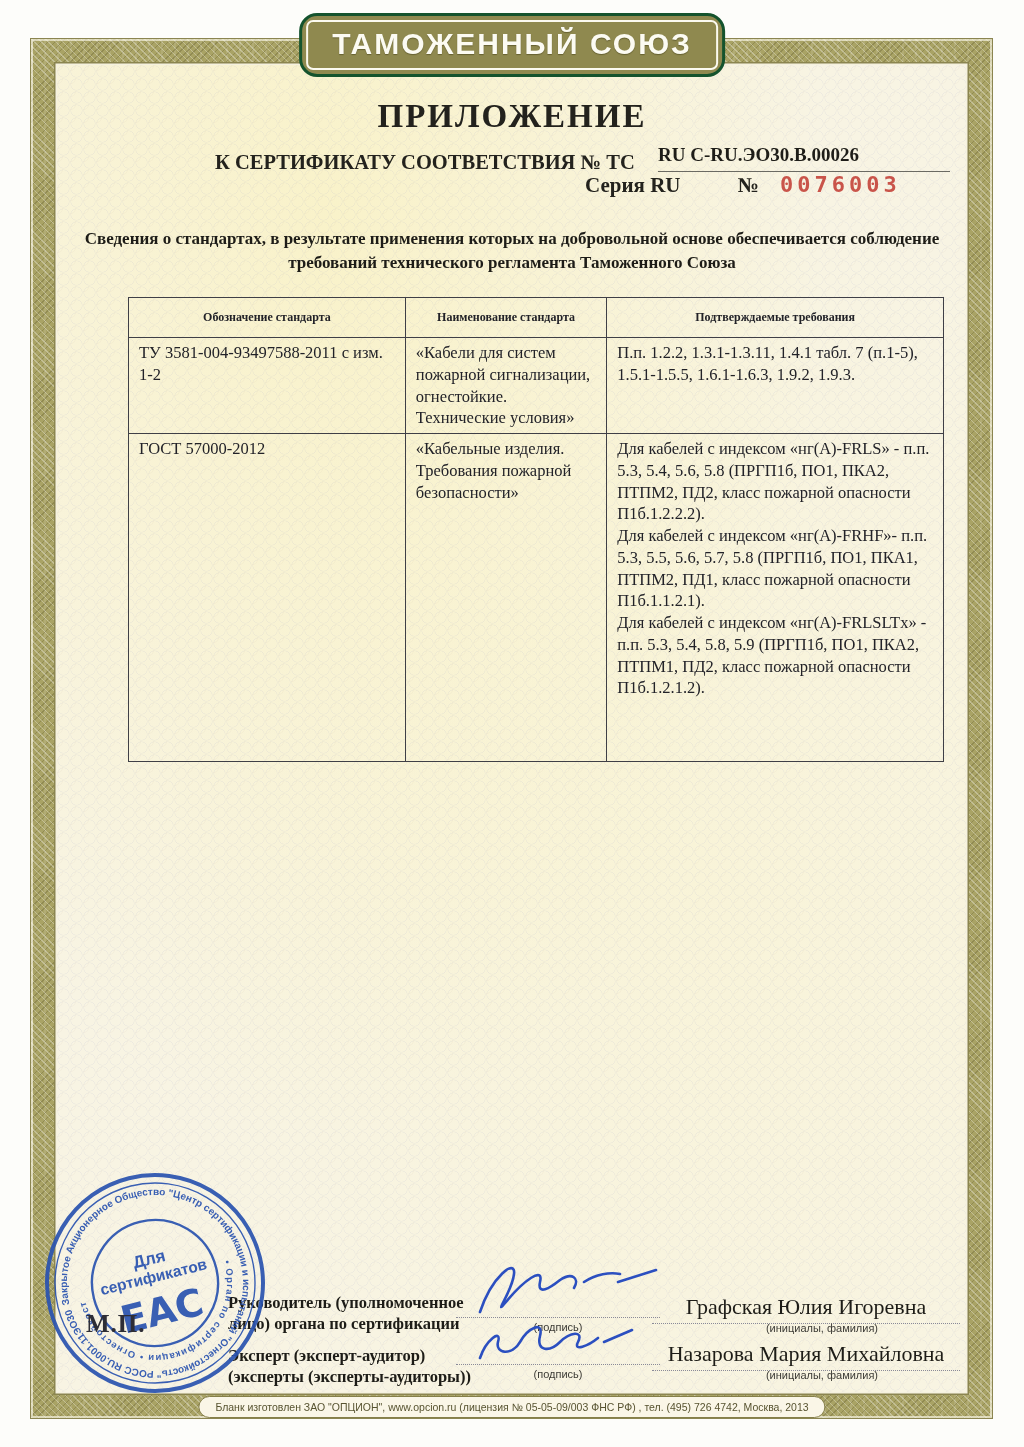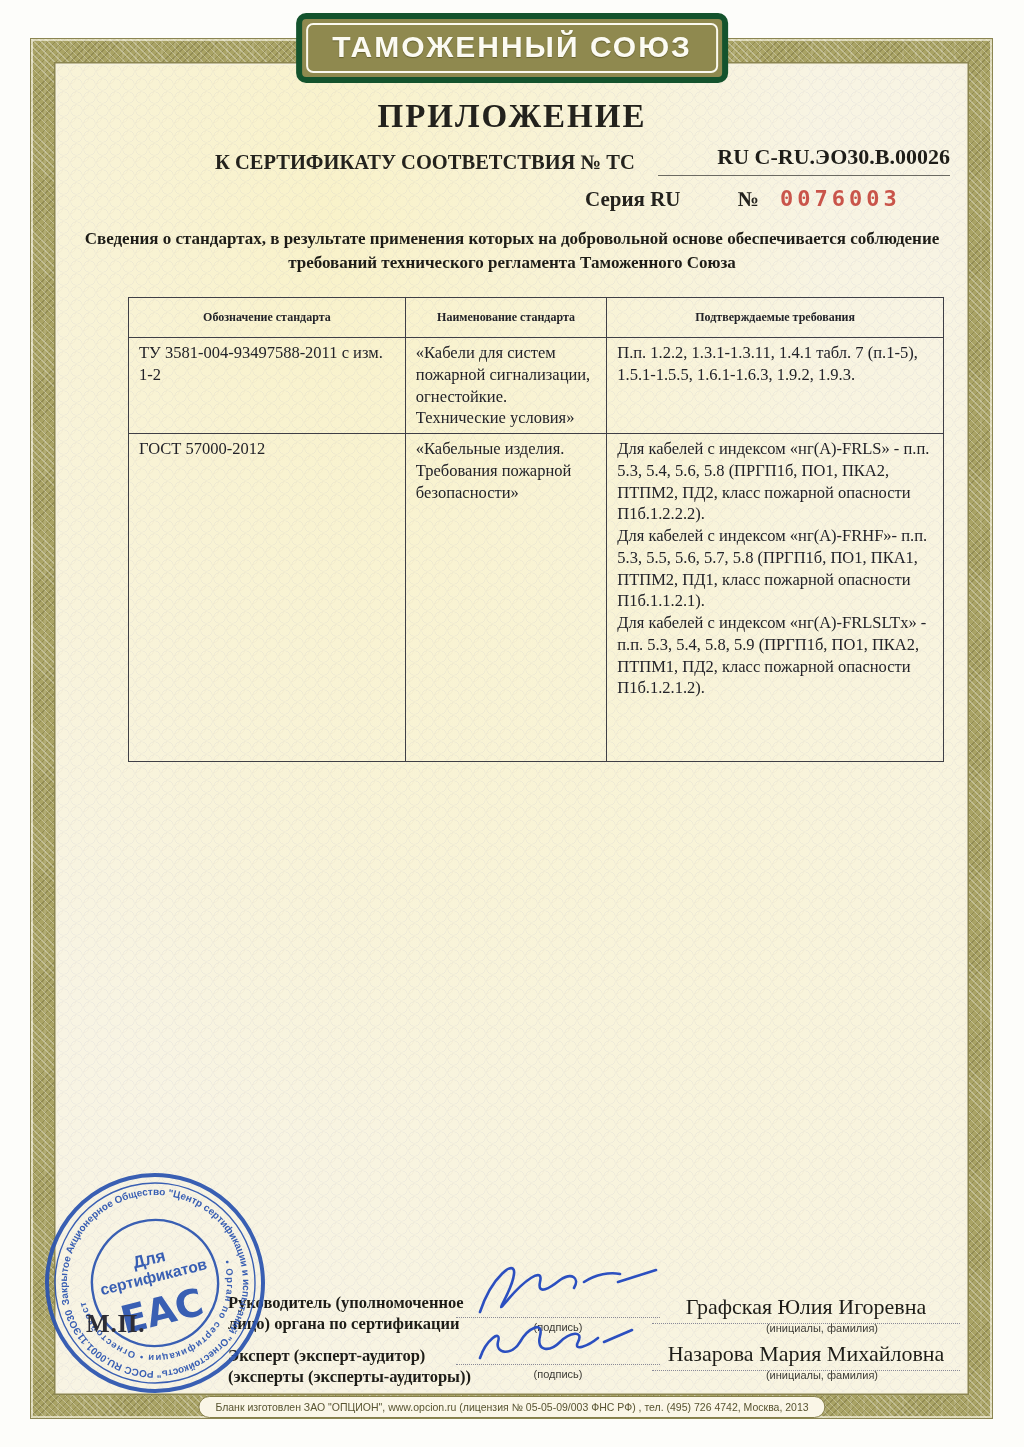--- a/index.html
+++ b/index.html
@@ -27,45 +27,45 @@
       radial-gradient(circle 6.5px at 0 0, transparent 5px, rgba(190,150,140,.08) 5.6px, transparent 6.4px),
       radial-gradient(ellipse at 30% 12%, rgba(250,240,170,.45), transparent 55%),
       radial-gradient(ellipse at 70% 60%, rgba(250,243,190,.30), transparent 60%);
     background-size:13px 13px, 13px 13px, auto, auto;
     box-shadow: 0 0 0 1.5px #f5f1df, 0 0 0 3px #8b8550;
   }
 
   
   .badge {
     position:absolute; top:13px; left:50%; transform:translateX(-50%);
-    background:#8f894f; border:6px solid #14532d; border-radius:10px;
+    background:#8f894f; border:3px solid #14532d; border-radius:18px;
     padding:4px; z-index:6;
   }
   .badge-inner {
     border:2px solid #fbfaf0; border-radius:7px; padding:5px 24px 7px;
     font-family:"Liberation Sans", sans-serif; font-weight:bold; font-size:30px;
     letter-spacing:2px; color:#fcfbf2; white-space:nowrap;
     text-shadow:0 1px 1px rgba(60,56,20,.5);
   }
 
   .title {
     position:absolute; top:98px; width:100%; text-align:center;
     font-weight:bold; font-size:33px; letter-spacing:2px; color:#23221d;
   }
   .subtitle {
     position:absolute; top:151px; left:215px;
     font-weight:bold; font-size:20.5px; color:#23221d; white-space:nowrap;
   }
   .cert-number {
-    position:absolute; top:144px; left:658px; width:292px; text-align:right;
-    font-weight:bold; font-size:22px; color:#1e1d18;
+    position:absolute; top:144px; left:658px; width:292px; text-align:left;
+    font-weight:bold; font-size:19px; color:#1e1d18;
     border-bottom:1.4px solid #6b6a62; padding-bottom:5px;
   }
   .series-row {
-    position:absolute; top:186px; left:585px; white-space:nowrap;
+    position:absolute; top:172px; left:585px; white-space:nowrap;
     font-weight:bold; font-size:21px; color:#23221d;
   }
   .series-row .nosign { margin-left:52px; }
   .serial {
     margin-left:16px; font-family:"DejaVu Sans Mono", monospace;
     font-weight:bold; font-size:22px; letter-spacing:4px; color:#c9544a;
   }
 
   .intro {
     position:absolute; top:227px; left:82px; width:860px; text-align:center;

